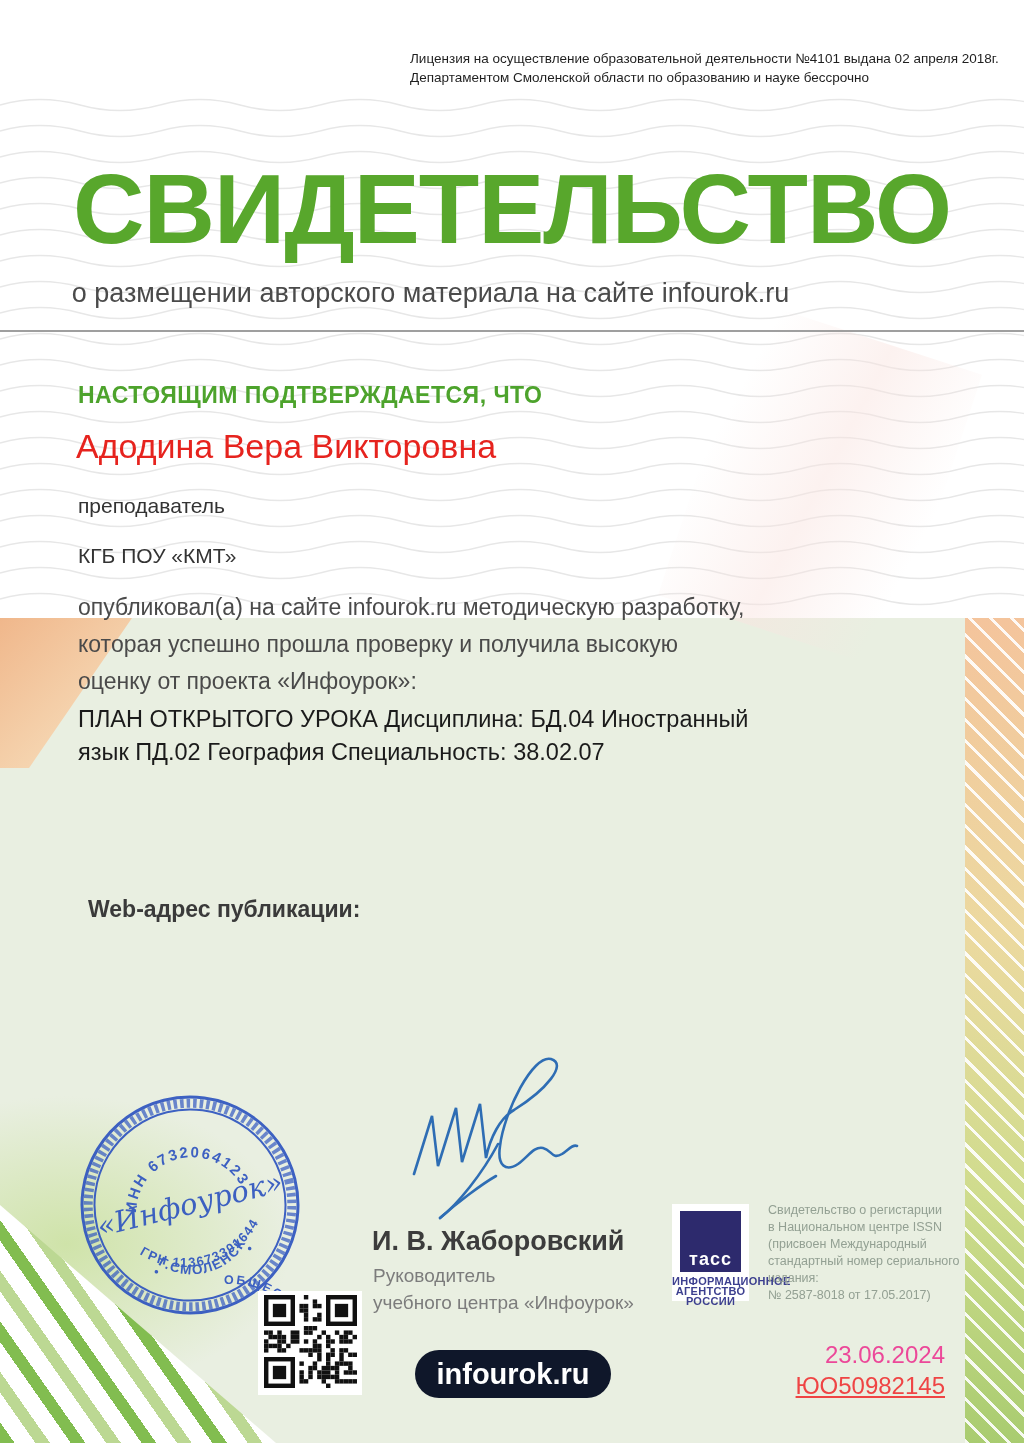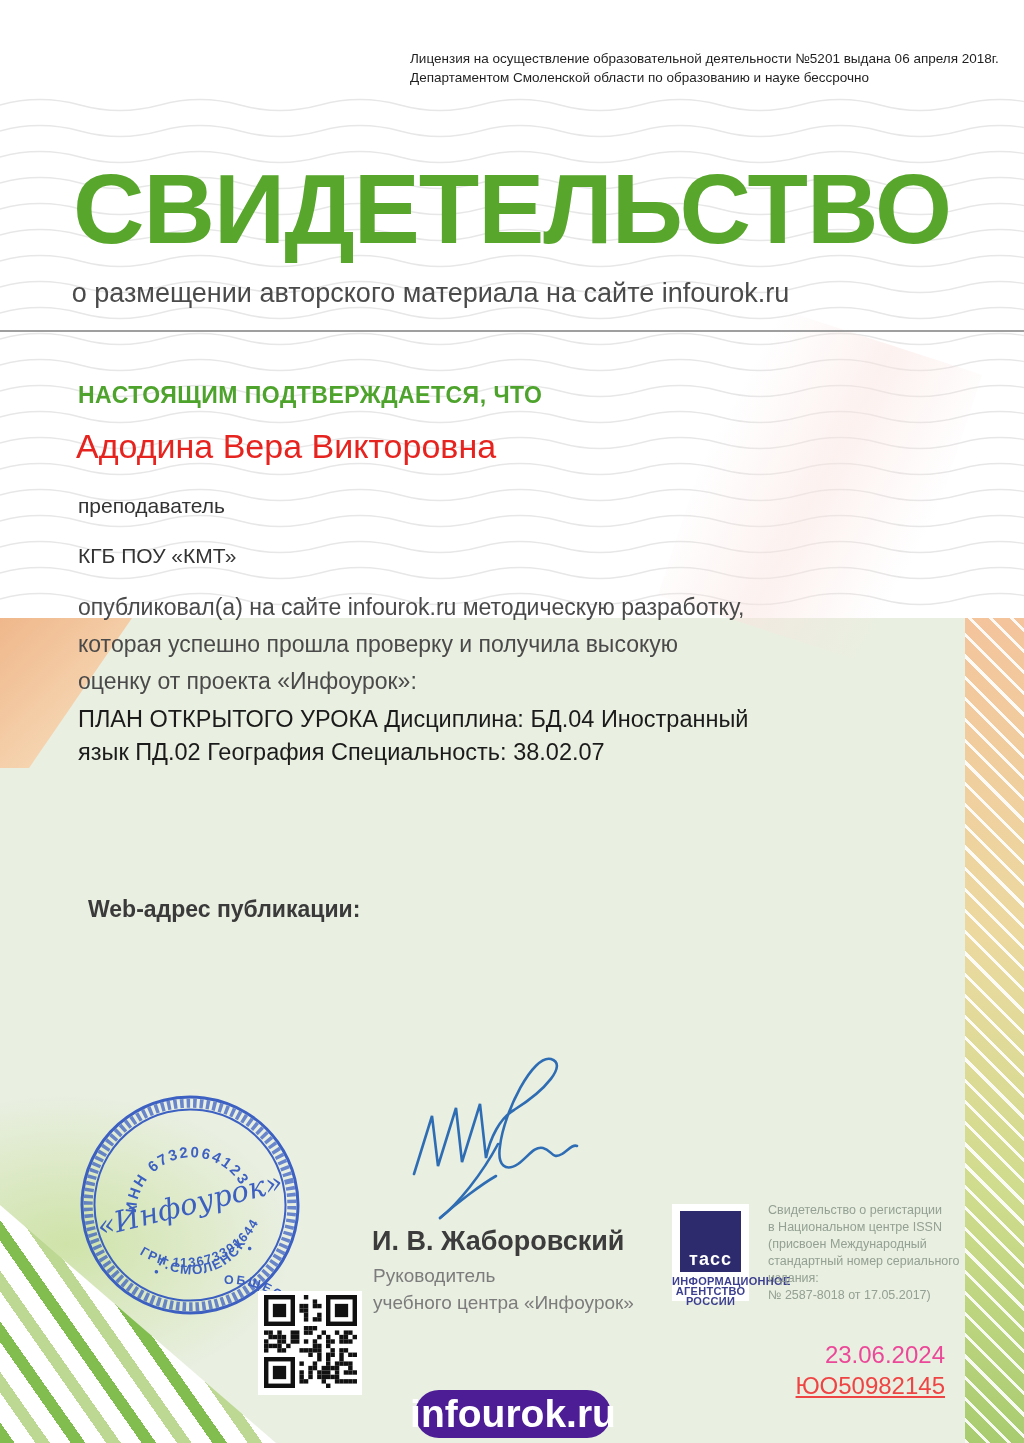--- a/index.html
+++ b/index.html
@@ -58,22 +58,22 @@
   .tass-sq{position:absolute;left:8px;top:7px;width:61px;height:61px;background:#2d2a6d;}
   .tass-sq span{position:absolute;left:0;bottom:2px;width:100%;text-align:center;
     color:#fff;font-size:18px;font-weight:bold;letter-spacing:1px;}
   .tass-cap{position:absolute;left:0;top:72px;width:100%;text-align:center;
     font-size:11px;font-weight:bold;color:#3c3f8f;line-height:10px;letter-spacing:.3px;}
   .issn{position:absolute;left:768px;top:1202px;width:200px;font-size:12.5px;line-height:17px;color:#93a093;}
   
   .qr{position:absolute;left:258px;top:1291px;width:104px;height:104px;background:#fff;
       display:flex;align-items:center;justify-content:center;}
   .site-btn{position:absolute;left:415px;top:1350px;width:196px;height:48px;border-radius:26px;
-    background:#4c1d95;color:#fff;font-size:39px;font-weight:bold;display:flex;
-    align-items:center;justify-content:center;border:none;margin-top:40px;}
+    background:#0f172a;color:#fff;font-size:29px;font-weight:bold;display:flex;
+    align-items:center;justify-content:center;border:none;}
   .date{position:absolute;left:760px;top:1341px;width:185px;text-align:right;font-size:24px;color:#ec4899;}
   .cert-num{position:absolute;left:760px;top:1372px;width:185px;text-align:right;font-size:24px;color:#ef4444;text-decoration:underline;}
 </style>
 </head>
 <body>
 
 <div class="page">
 
   <svg class="waves-top">
     <defs>
@@ -85,21 +85,21 @@
   </svg>
   <div class="green-zone"></div>
   <div class="pink-swash"></div>
   <div class="right-band"></div>
   <div class="left-wedge"></div>
   <div class="bl-wash"></div>
   <div class="bl-stripes"></div>
   <div class="divider"></div>
 
   <div class="license">
-    <div>Лицензия на осуществление образовательной деятельности №5201 выдана 06 апреля 2018г.</div>
+    <div>Лицензия на осуществление образовательной деятельности №4101 выдана 02 апреля 2018г.</div>
     <div>Департаментом Смоленской области по образованию и науке бессрочно</div>
   </div>
 
   <div class="cert-title">СВИДЕТЕЛЬСТВО</div>
   <div class="cert-subtitle">о размещении авторского материала на сайте infourok.ru</div>
 
   <div class="confirm">НАСТОЯЩИМ ПОДТВЕРЖДАЕТСЯ, ЧТО</div>
   <div class="person-name">Адодина Вера Викторовна</div>
   <div class="person-role">преподаватель</div>
   <div class="person-org">КГБ ПОУ «КМТ»</div>

